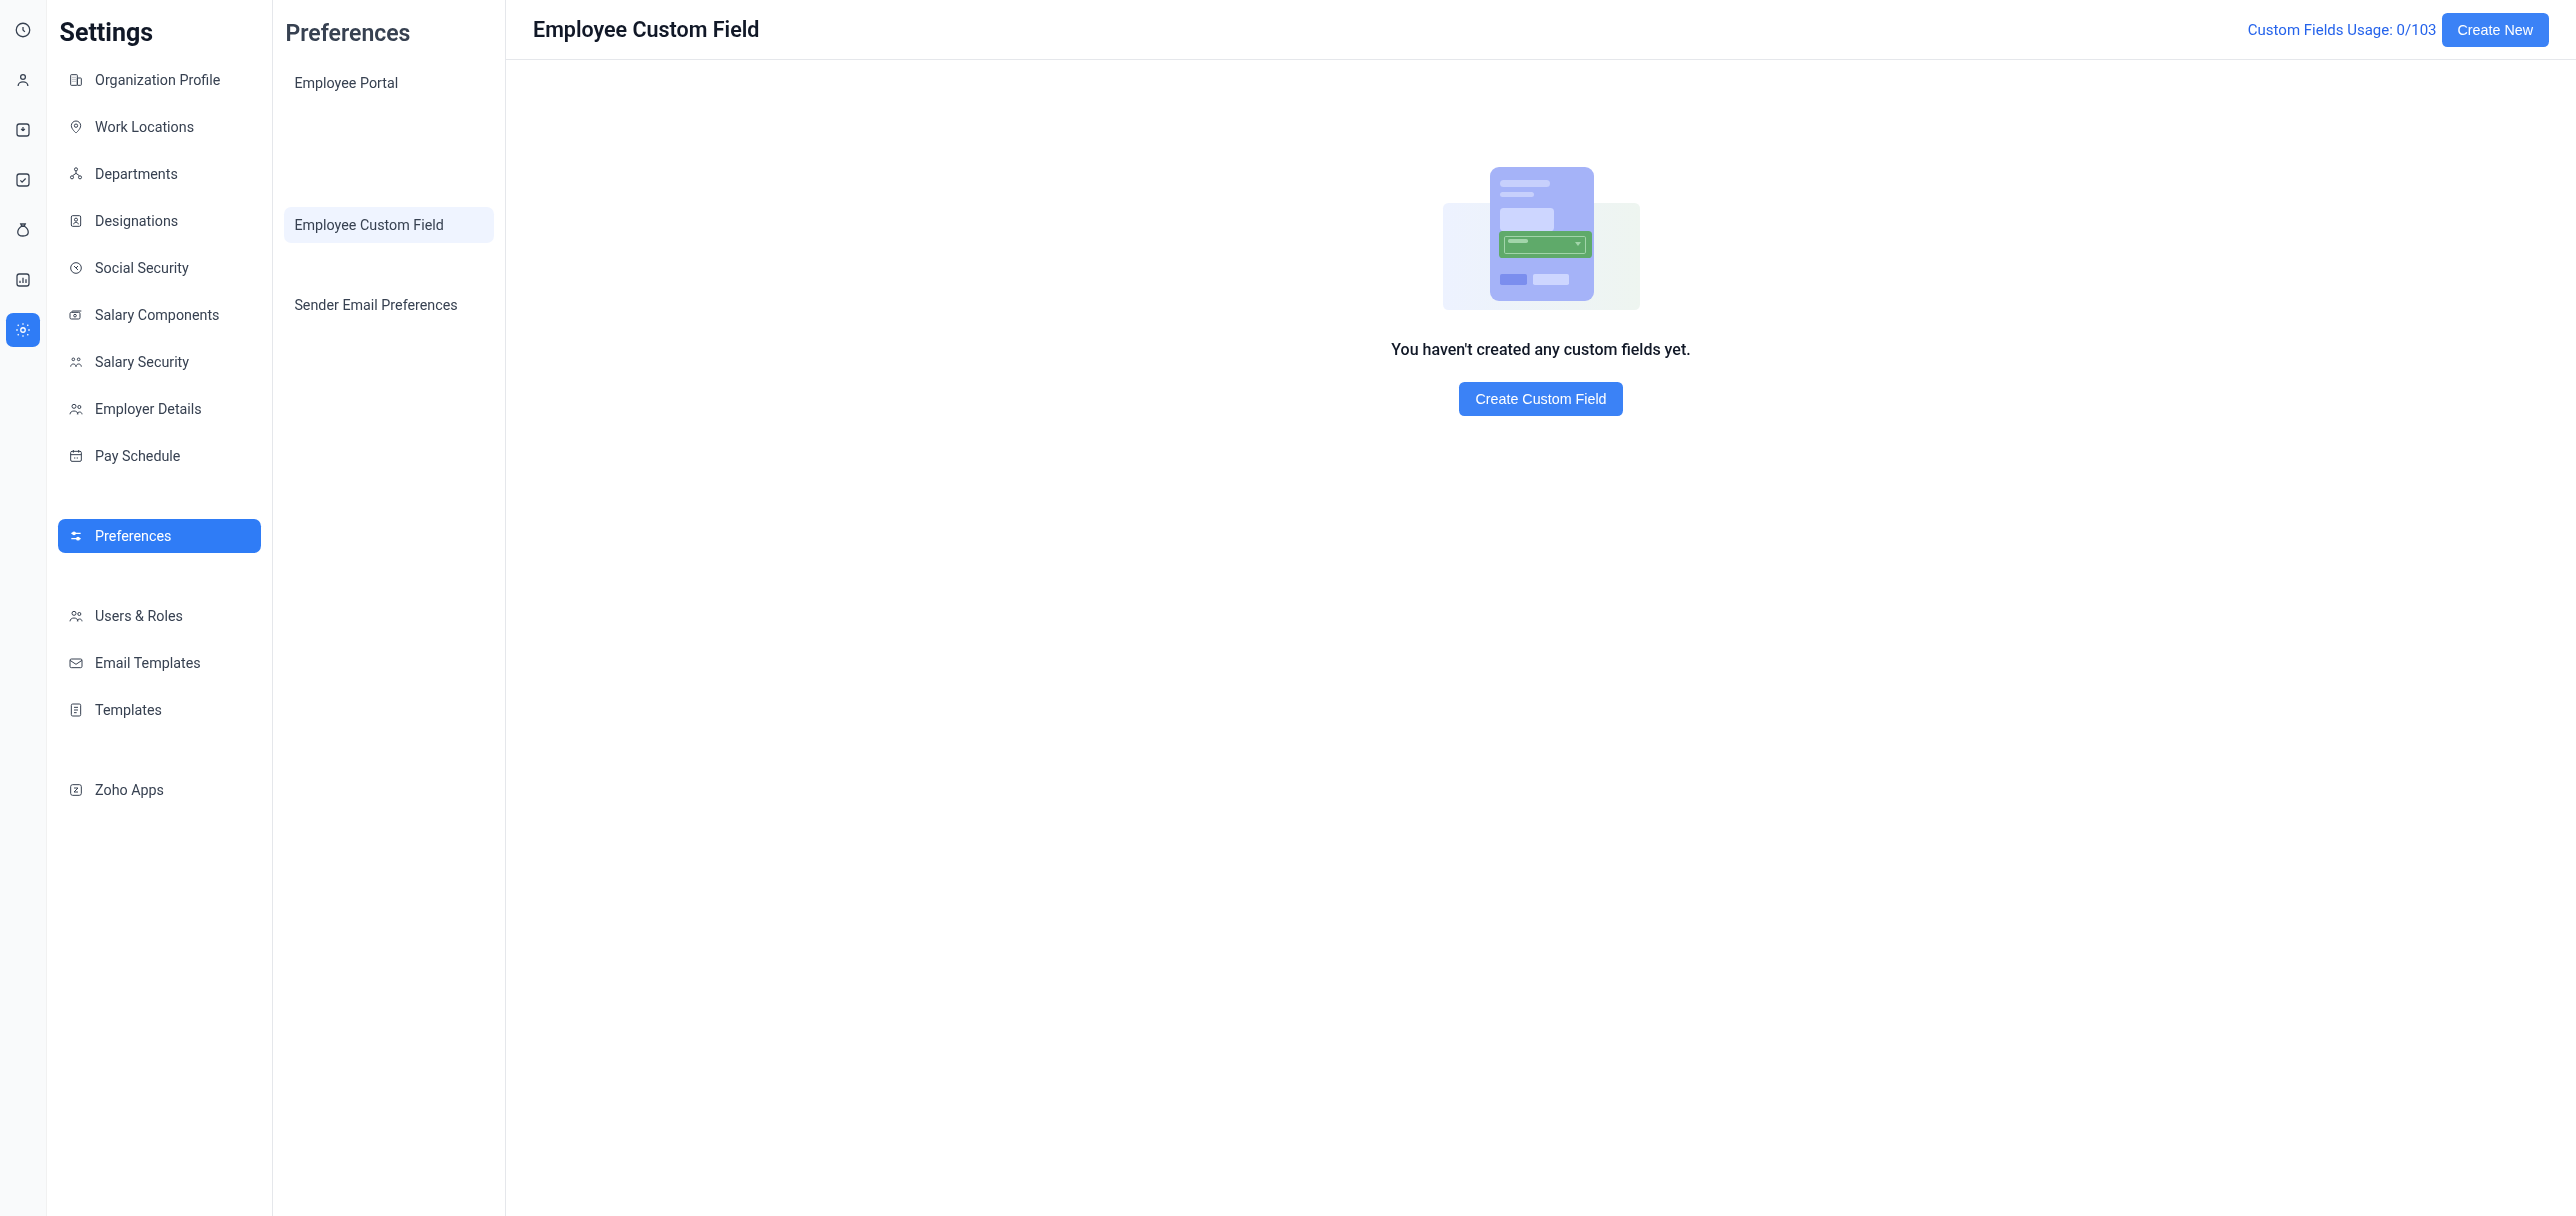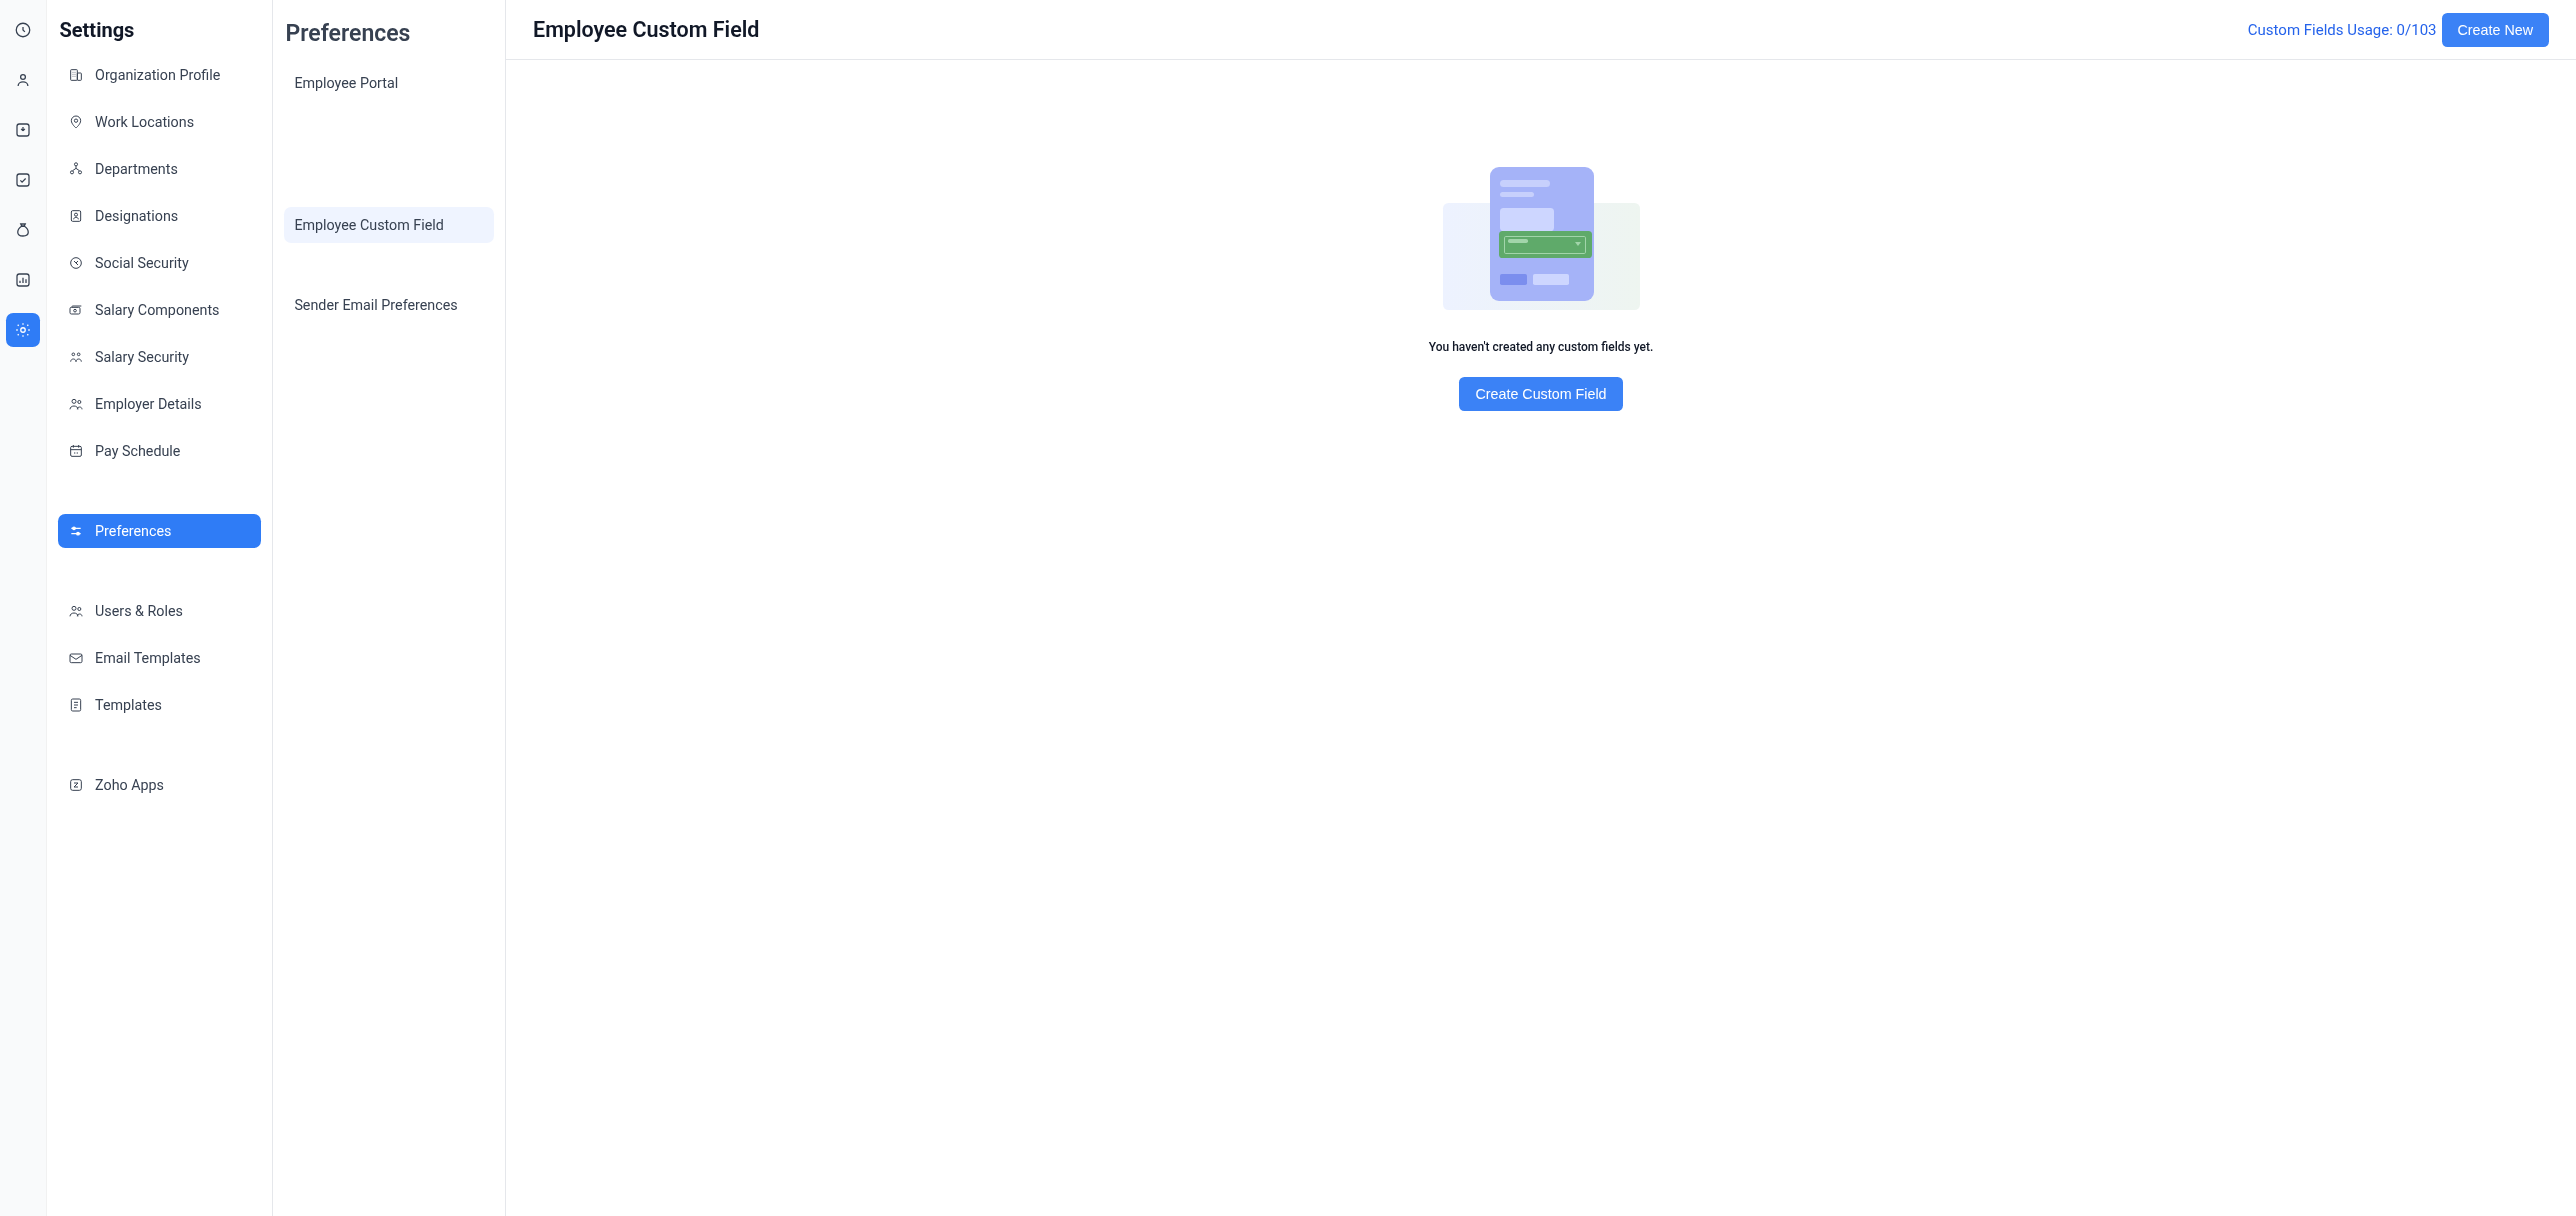--- a/index.html
+++ b/index.html
@@ -48,21 +48,21 @@
     }
     
     .settings-col {
       width: 226px;
       border-right: 0.9px solid #e5e7eb;
       padding: 14.3px 10.7px 0 10.7px;
       flex-shrink: 0;
       overflow-y: auto;
     }
     .settings-col h1 {
-      font-size: 20px;
+      font-size: 25px;
       font-weight: 700;
       color: #111827;
       padding: 3.6px 0 16px 1.8px;
     }
     .settings-list {
       display: flex;
       flex-direction: column;
       gap: 13px;
     }
     .settings-item {
@@ -225,21 +225,21 @@
       width: 0;
       height: 0;
       border-left: 3.6px solid transparent;
       border-right: 3.6px solid transparent;
       border-top: 4.5px solid #a2d5aa;
     }
     .illus-small { position:absolute; left: 57px; top:107px; width: 27px; height: 10.7px; background: #7b8eee; border-radius: 1.8px;}
     .illus-small2 { position:absolute; left: 90px; top:107px; width: 36px; height: 10.7px; background: #cdd6ff; border-radius: 1.8px;}
     .empty-text {
       margin-top: 30px;
-      font-size: 12px;
+      font-size: 16px;
       color: #111827;
       font-weight: 500;
     }
     .empty-btn {
       margin-top: 23px;
     }
   </style>
 </head>
 <body>
 

